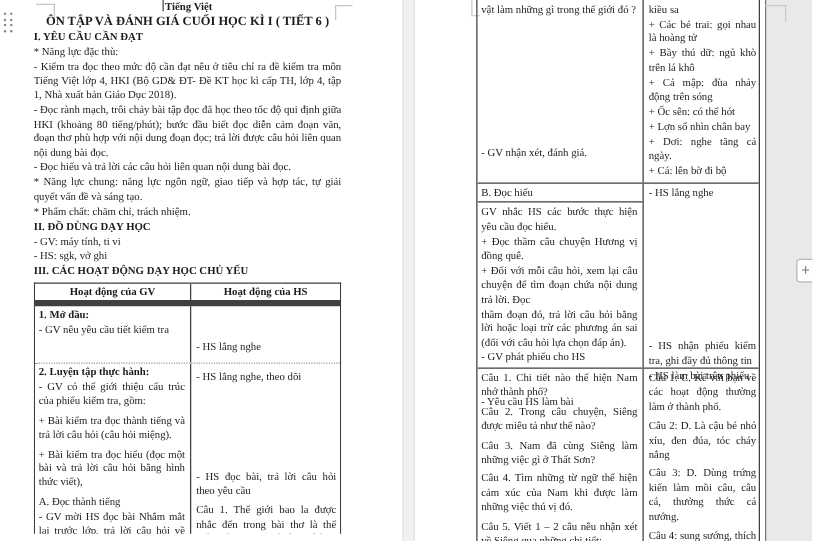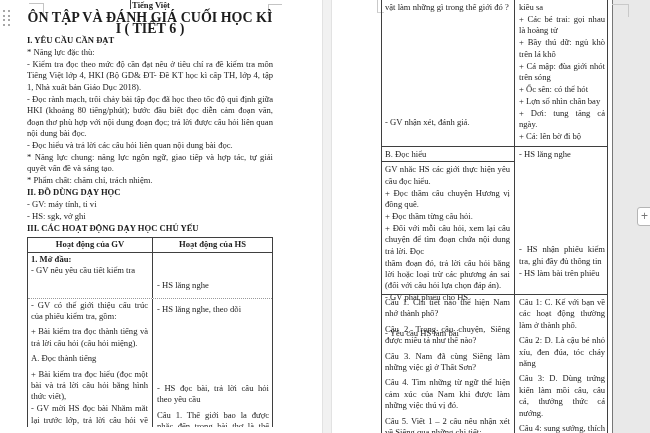--- a/index.html
+++ b/index.html
@@ -17,46 +17,46 @@
   .crop.fr{left:612px;top:4px;width:17px;height:13px;border-top:1px solid #c9c9c9;border-right:1px solid #c9c9c9;}
   .drag{position:absolute;left:3px;top:10px;display:grid;grid-template-columns:2px 2px;gap:2.5px 3px;cursor:grab;}
   .drag i{width:2px;height:2px;border-radius:50%;background:#8a8a8a;}
   .plus-btn{position:absolute;left:637px;top:207px;width:17px;height:19px;background:#fff;
             border:1px solid #b5b5b5;border-radius:3px;color:#777;font-size:12px;line-height:15px;
             text-align:left;padding:0 0 0 3px;font-family:"Liberation Sans",sans-serif;cursor:pointer;}
   
   p{margin:0 0 0.5px 0;padding:0;font-size:8.6px;line-height:11.4px;text-align:justify;}
   .ct{text-align:center;}
   .b{font-weight:700;}
-  .t2{font-size:14px;}
+  .t2{font-size:10px;}
   .cursor{display:inline-block;width:1px;height:9px;background:#444;margin-right:1px;vertical-align:-1px;}
   .pg-left{position:absolute;left:27px;top:0;width:246px;height:427px;overflow:hidden;}
   
   .tbl{display:flex;flex-direction:column;box-sizing:border-box;}
   .trow{display:flex;align-items:stretch;box-sizing:border-box;}
   .tc{box-sizing:border-box;}
   .lt{margin-top:3px;border:1px solid #3f3f3f;border-bottom:none;height:203px;overflow:hidden;}
   .lt .cgv{width:125px;border-right:1px solid #3f3f3f;padding:1px 4px 2px 3px;}
   .lt .chs{flex:1;padding:1px 3px 2px 4px;}
-  .thead{border-bottom:1px solid #404040;}
+  .thead{border-bottom:5px solid #404040;}
   .thead .tc{padding:1px 0;}
   .thead p{text-align:center;font-weight:700;margin:0;}
   .lt .r1{border-bottom:1px dotted #9a9a9a;min-height:46px;}
   .lt .r2{flex:1;}
   .rt{position:absolute;left:381px;top:0;width:227px;height:433px;border-left:1px solid #3f3f3f;
       border-right:1px solid #3f3f3f;overflow:hidden;}
   .rt .cgv{width:133px;border-right:1px solid #3f3f3f;padding:2px 4px 2px 3px;}
   .rt .chs{flex:1;padding:2px 2px 2px 4px;}
   .rt .r1{height:146px;flex:none;}
   .rt .r2{min-height:148px;border-top:1px solid #3f3f3f;}
   .rt .r3{flex:1;border-top:1px solid #3f3f3f;}
   .bdh{border-bottom:1px solid #3f3f3f;margin:0 -4px 2px -3px;padding:0 4px 1px 3px;}
   .dot-b{border-bottom:1px dotted #9a9a9a;padding-bottom:2px;margin:0 -3px 2px -4px;padding-left:4px;padding-right:3px;}
   .mt4{margin-top:4px;} .mt8{margin-top:24px;} .g4{margin-top:4px;}
-  .mt24{margin-top:26px;} .mt44{margin-top:68px;} .mt104{margin-top:104px;} .mt96{margin-top:84px;}
+  .mt24{margin-top:26px;} .mt44{margin-top:68px;} .mt104{margin-top:104px;} .mt96{margin-top:111px;}
 </style>
 </head>
 <body>
 
 <div class="stage">
   <div class="gray-strip"></div>
   <div class="page-edge"></div>
   <div class="gap-band"></div>
   <div class="crop tl"></div>
   <div class="crop tr"></div>
@@ -104,24 +104,25 @@
         <div class="tc cgv">
           <p class="b">1. Mở đầu:</p>
           <p>- GV nêu yêu cầu tiết kiểm tra</p>
         </div>
         <div class="tc chs">
           <p class="mt24">- HS lắng nghe</p>
         </div>
       </div>
       <div class="trow r2">
         <div class="tc cgv">
+          <p class="b">2. Luyện tập thực hành:</p>
           <p>- GV có thể giới thiệu cấu trúc của phiếu kiểm tra, gồm:</p>
           <p class="g4">+ Bài kiểm tra đọc thành tiếng và trả lời câu hỏi (câu hỏi miệng).</p>
+          <p class="g4">+ Bài kiểm tra đọc hiểu (đọc một bài và trả lời câu hỏi bằng hình thức viết),</p>
           <p class="g4">A. Đọc thành tiếng</p>
-          <p class="g4">+ Bài kiểm tra đọc hiểu (đọc một bài và trả lời câu hỏi bằng hình thức viết),</p>
           <p>- GV mời HS đọc bài Nhắm mắt lại trước lớp, trả lời câu hỏi về nội dung bài đọc.</p>
 
         </div>
         <div class="tc chs">
           <p class="mt4">- HS lắng nghe, theo dõi</p>
           <p class="mt44">- HS đọc bài, trả lời câu hỏi theo yêu cầu</p>
           <p class="g4 dot-b">Câu 1. Thế giới bao la được nhắc đến trong bài thơ là thế giới tưởng tượng của bạn nhỏ.</p>
           <p>Câu 2. Trong thế giới tưởng tượng đó:</p>
 
         </div>
@@ -132,33 +133,32 @@
   <div class="tbl rt">
     <div class="trow r1">
       <div class="tc cgv">
         <p>vật làm những gì trong thế giới đó ?</p>
         <p class="mt104">- GV nhận xét, đánh giá.</p>
       </div>
       <div class="tc chs">
         <p>kiều sa</p>
         <p>+ Các bé trai: gọi nhau là hoàng tử</p>
         <p>+ Bầy thú dữ: ngủ khò trên lá khô</p>
-        <p>+ Cá mập: đùa giới nhót trên sóng</p>
+        <p>+ Cá mập: đùa nhảy động trên sóng</p>
         <p>+ Ốc sên: có thể hót</p>
         <p>+ Lợn sổ nhìn chân bay</p>
-        <p>+ Dơi: tung tăng cả ngày.</p>
+        <p>+ Dơi: nghe tăng cả ngày.</p>
         <p>+ Cá: lên bờ đi bộ</p>
       </div>
     </div>
     <div class="trow r2">
       <div class="tc cgv">
         <p class="bdh">B. Đọc hiểu</p>
-        <p>GV nhắc HS các giới thực hiện yêu cầu đọc hiểu.</p>
+        <p>GV nhắc HS các bước thực hiện yêu cầu đọc hiểu.</p>
         <p>+ Đọc thầm câu chuyện Hương vị đồng quê.</p>
-        <p>+ Đọc thầm từng câu hỏi.</p>
         <p>+ Đối với mỗi câu hỏi, xem lại câu chuyện để tìm đoạn chứa nội dung trả lời. Đọc</p>
         <p>thầm đoạn đó, trả lời câu hỏi bằng lời hoặc loại trừ các phương án sai (đối với câu hỏi lựa chọn đáp án).</p>
         <p>- GV phát phiếu cho HS</p>
         <p class="mt8">- Yêu cầu HS làm bài</p>
       </div>
       <div class="tc chs">
         <p>- HS lắng nghe</p>
         <p class="mt96">- HS nhận phiếu kiểm tra, ghi đầy đủ thông tin</p>
         <p>- HS làm bài trên phiếu</p>
       </div>

